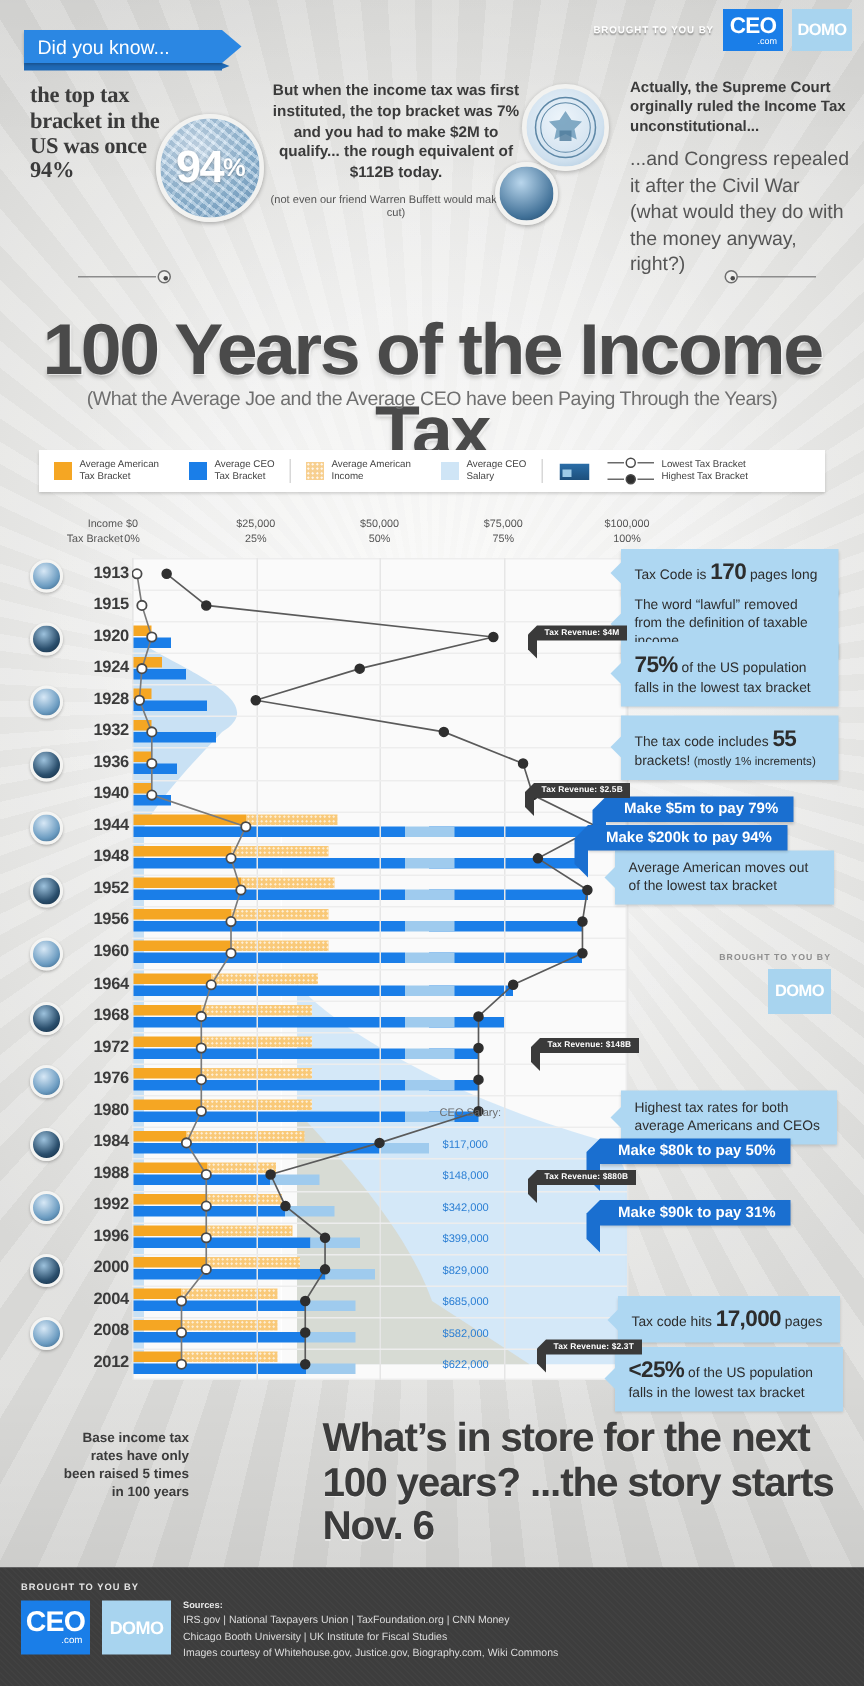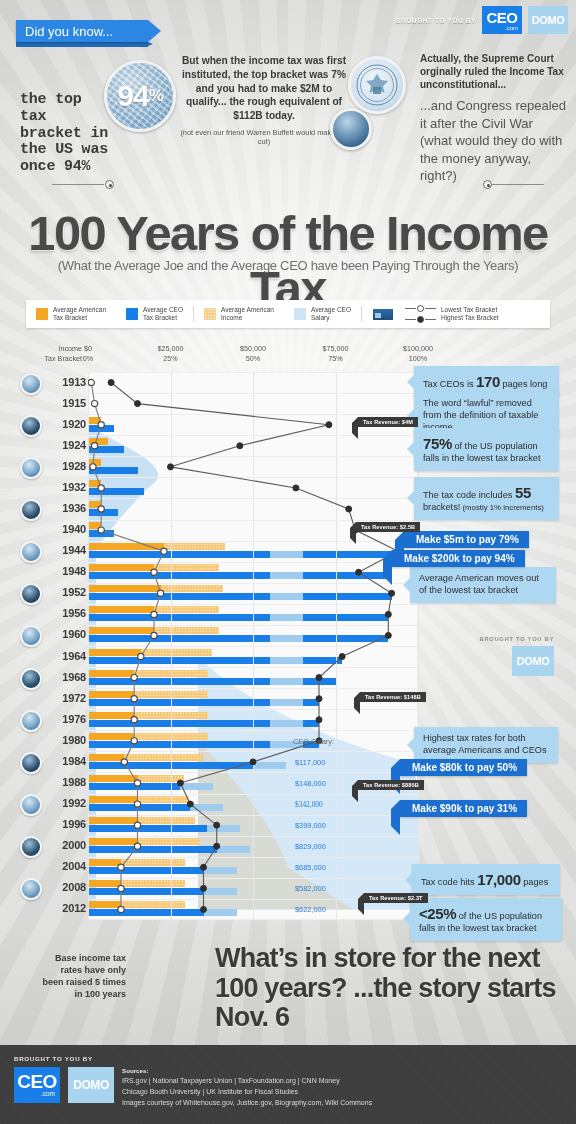--- a/index.html
+++ b/index.html
@@ -98,26 +98,25 @@
   .dyk-tail::after{
     content:""; position:absolute; right:-5px; top:0;
     border-left:5px solid #1f69b5; border-top:2.5px solid transparent; border-bottom:2.5px solid transparent;
   }
 
   
   .hdr { position: absolute; top: 52px; left: 0; width: 576px; height: 100px; z-index: 6; }
   .fact1 {
     position:absolute; left:20px; top:4px; width:92px;
     font-size:15px; line-height:1.12; font-weight:bold; color:#3b3b3b;
-    font-family:Liberation Mono, monospace;
+    font-family:Liberation Serif, serif;
     letter-spacing:-.2px;
-    margin-top:36px;
   }
   .coin94 {
-    position:absolute; left:104px; top:8px; width:72px; height:72px; border-radius:50%;
+    position:absolute; left:104px; top:24px; width:72px; height:72px; border-radius:50%;
     background: radial-gradient(circle at 35% 30%, #cfe2f3, #8fb8d8 60%, #6d9cc2 100%);
     border:3px solid #f2f2f0; box-shadow:0 1px 3px rgba(0,0,0,.3);
     display:flex; align-items:center; justify-content:center;
     overflow:hidden;
   }
   .coin94::before{
     content:""; position:absolute; inset:0;
     background: repeating-linear-gradient(38deg, rgba(255,255,255,.35) 0 2px, rgba(0,0,0,.05) 2px 5px),
                 repeating-linear-gradient(-52deg, rgba(255,255,255,.25) 0 2px, rgba(0,0,0,.04) 2px 6px);
   }
@@ -753,30 +752,30 @@
       <div class="yearlbl" style="top: 488.308px;">2004</div>
       <div class="yearlbl" style="top: 509.385px;">2008</div>
       <div class="pres" style="top: 506.385px;"></div>
       <div class="yearlbl" style="top: 530.462px;">2012</div>
     </div>
 
   <div id="salaries">
       <div class="salary hdr2" style="left: 293px; top: 736.846px;">CEO Salary:</div>
       <div class="salary" style="left: 295px; top: 757.923px;">$117,000</div>
       <div class="salary" style="left: 295px; top: 779px;">$148,000</div>
-      <div class="salary" style="left: 295px; top: 800.077px; font-family: Liberation Serif, serif;">$342,000</div>
+      <div class="salary" style="left: 295px; top: 800.077px;">$342,000</div>
       <div class="salary" style="left: 295px; top: 821.154px;">$399,000</div>
       <div class="salary" style="left: 295px; top: 842.231px;">$829,000</div>
       <div class="salary" style="left: 295px; top: 863.308px;">$685,000</div>
       <div class="salary" style="left: 295px; top: 884.385px;">$582,000</div>
       <div class="salary" style="left: 295px; top: 905.462px;">$622,000</div>
     </div>
 
   <div id="overlays">
-      <div class="callout" style="top: 366px; left: 414px; width: 145px;"><span>Tax CEOs is </span><b>170</b><span> pages long</span></div>
+      <div class="callout" style="top: 366px; left: 414px; width: 145px;"><span>Tax Code is </span><b>170</b><span> pages long</span></div>
       <div class="callout" style="top: 392px; left: 414px; width: 145px;"><span>The word “lawful” removed from the definition of taxable income</span></div>
       <div class="callout" style="top: 428px; left: 414px; width: 145px;"><b>75%</b><span> of the US population falls in the lowest tax bracket</span></div>
       <div class="callout" style="top: 477px; left: 414px; width: 145px;"><span>The tax code includes </span><b>55</b><span> brackets!</span><span class="sm"> (mostly 1% increments)</span></div>
       <div class="callout" style="top: 567px; left: 410px; width: 146px;"><span>Average American moves out of the lowest tax bracket</span></div>
       <div class="callout" style="top: 727px; left: 414px; width: 144px;"><span>Highest tax rates for both average Americans and CEOs</span></div>
       <div class="callout" style="top: 864px; left: 412px; width: 148px;"><span>Tax code hits </span><b>17,000</b><span> pages</span></div>
       <div class="callout" style="top: 898px; left: 410px; width: 152px;"><b>&lt;25%</b><span> of the US population falls in the lowest tax bracket</span></div>
       <div class="banner" style="top: 531px; left: 404px;">Make $5m to pay 79%</div>
       <div class="banner" style="top: 550px; left: 392px;">Make $200k to pay 94%</div>
       <div class="banner" style="top: 759px; left: 400px;">Make $80k to pay 50%</div>

